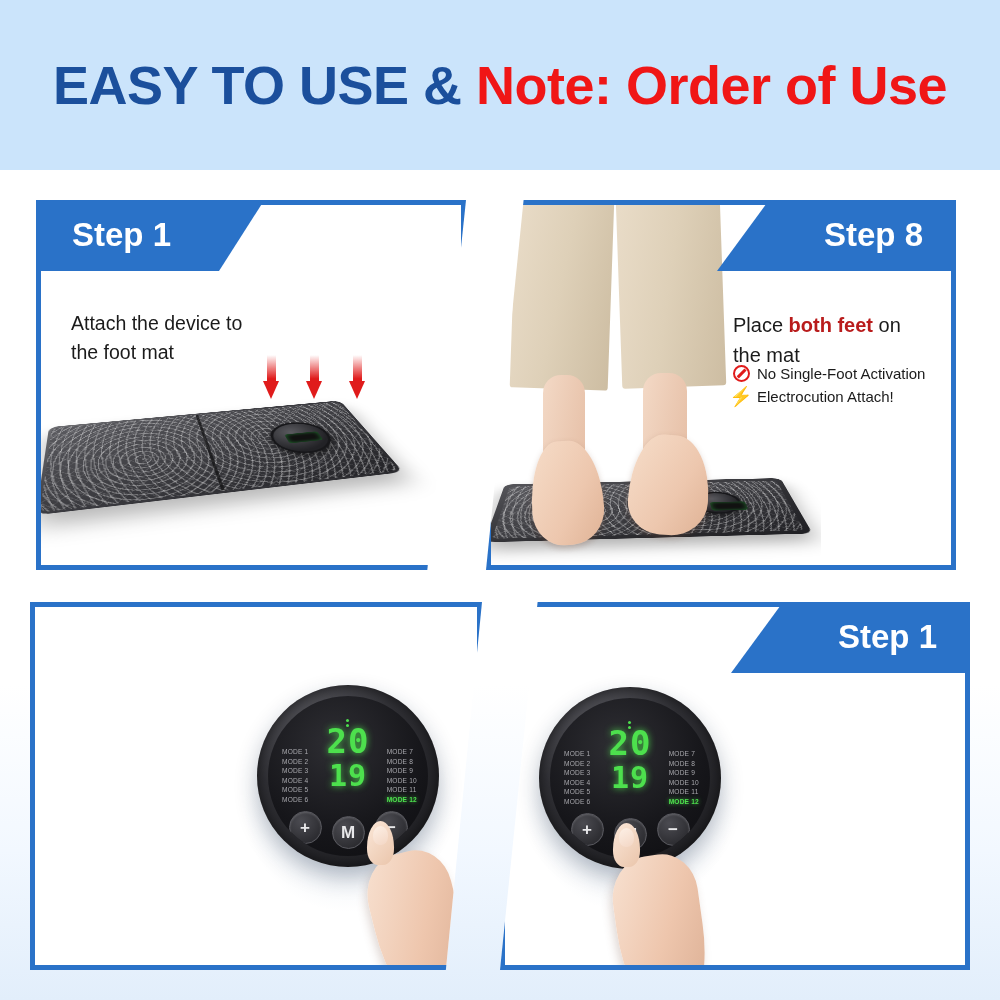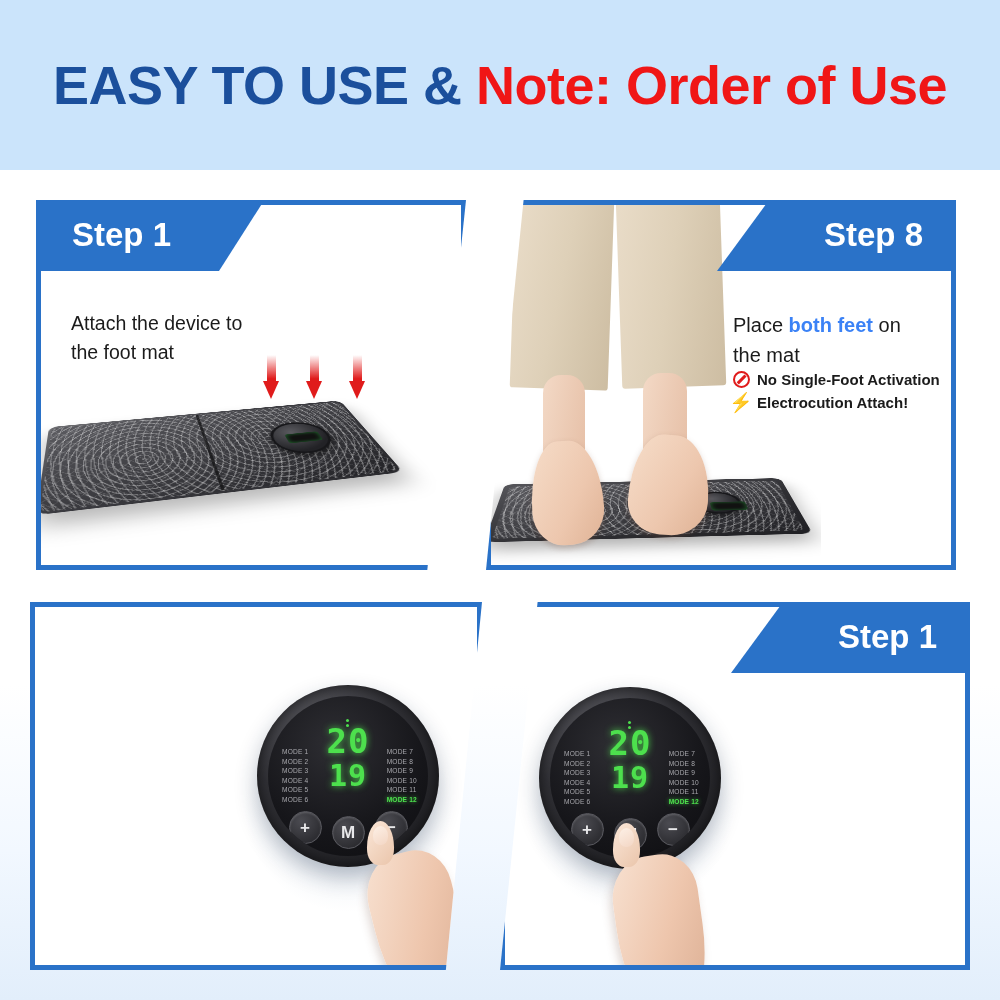--- a/index.html
+++ b/index.html
@@ -107,21 +107,21 @@
   
   .step-text {
     position: absolute;
     color: #1b1b1b;
     font-size: 19.5px;
     line-height: 1.48;
     z-index: 5;
     white-space: pre-line;
   }
   .step-text.big { font-size: 20px; }
-  .hl-red { color: #3b82f6; font-weight: bold; }
+  .hl-red { color: #b91c1c; font-weight: bold; }
 
   .warn-list { position: absolute; z-index: 5; }
   .warn-row {
     display: flex; align-items: center; gap: 7px;
     font-size: 15px; color: #1b1b1b; margin-bottom: 5px;
     white-space: nowrap;
   }
   .ico-noentry {
     width: 17px; height: 17px; border-radius: 50%;
     border: 2.6px solid #e01b1b; position: relative; flex: 0 0 auto;
@@ -395,21 +395,21 @@
         <div class="mat-dial" style="right:54px; top:30px; width:48px; height:48px;"></div>
       </div>
 
       <div class="foot" style="left:40px; top:236px; width:72px; height:104px; transform:rotate(-4deg);"></div>
       <div class="foot" style="left:138px; top:230px; width:80px; height:100px; transform:rotate(4deg);"></div>
     </div>
 
     <div class="step-text big" style="left:242px; top:106px;"><span>Place </span><span class="hl-red">both feet</span><span> on
 the mat</span></div>
 
-    <div class="warn-list" style="left:242px; top:166px;font-weight:bold;">
+    <div class="warn-list" style="left:242px; top:160px;">
       <div class="warn-row">
         <span class="ico-noentry"></span>
         <span>No Single-Foot Activation</span>
       </div>
       <div class="warn-row">
         <span class="ico-bolt">⚡</span>
         <span>Electrocution Attach!</span>
       </div>
     </div>
 

